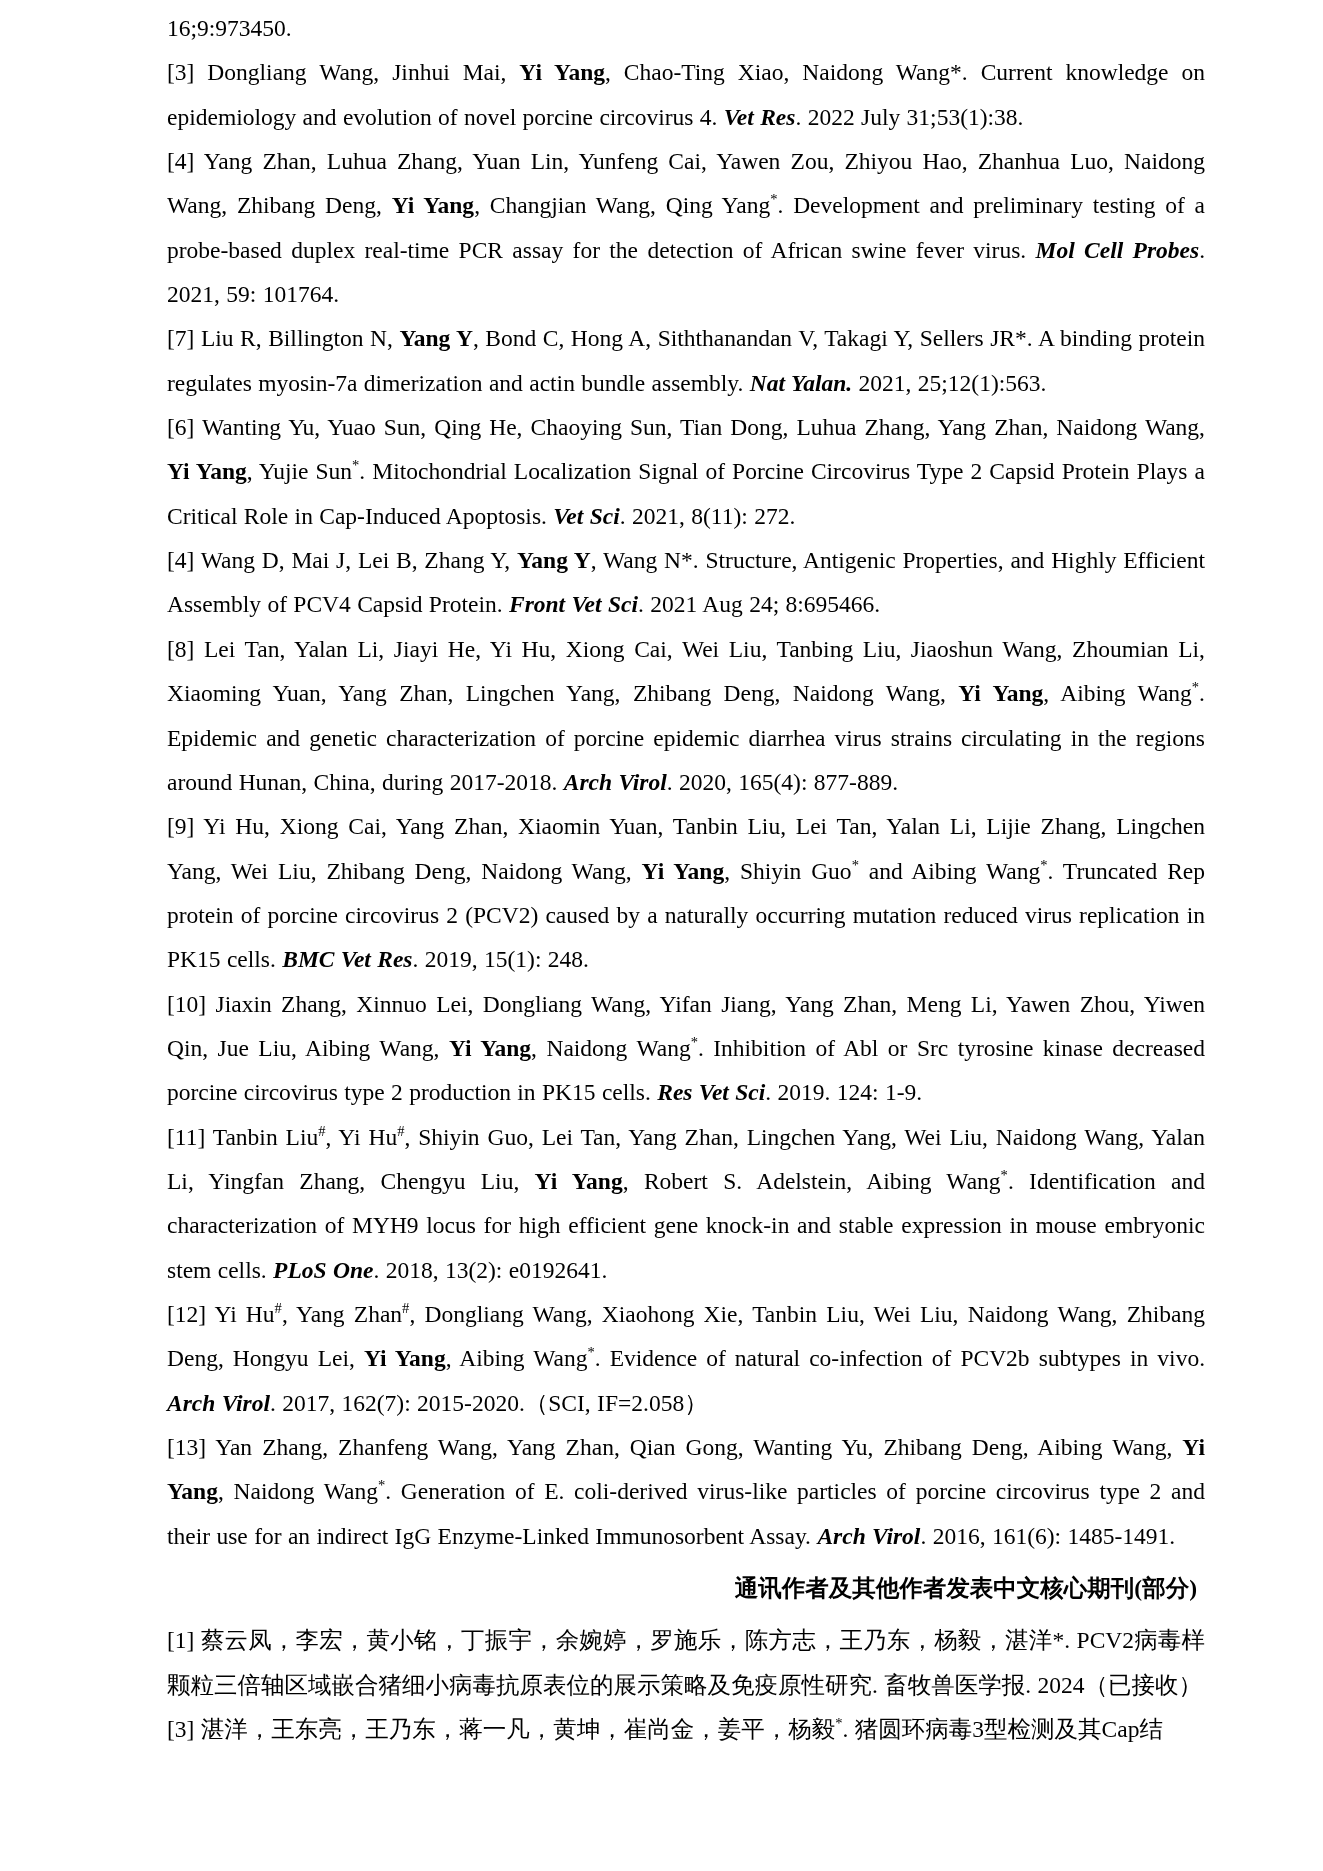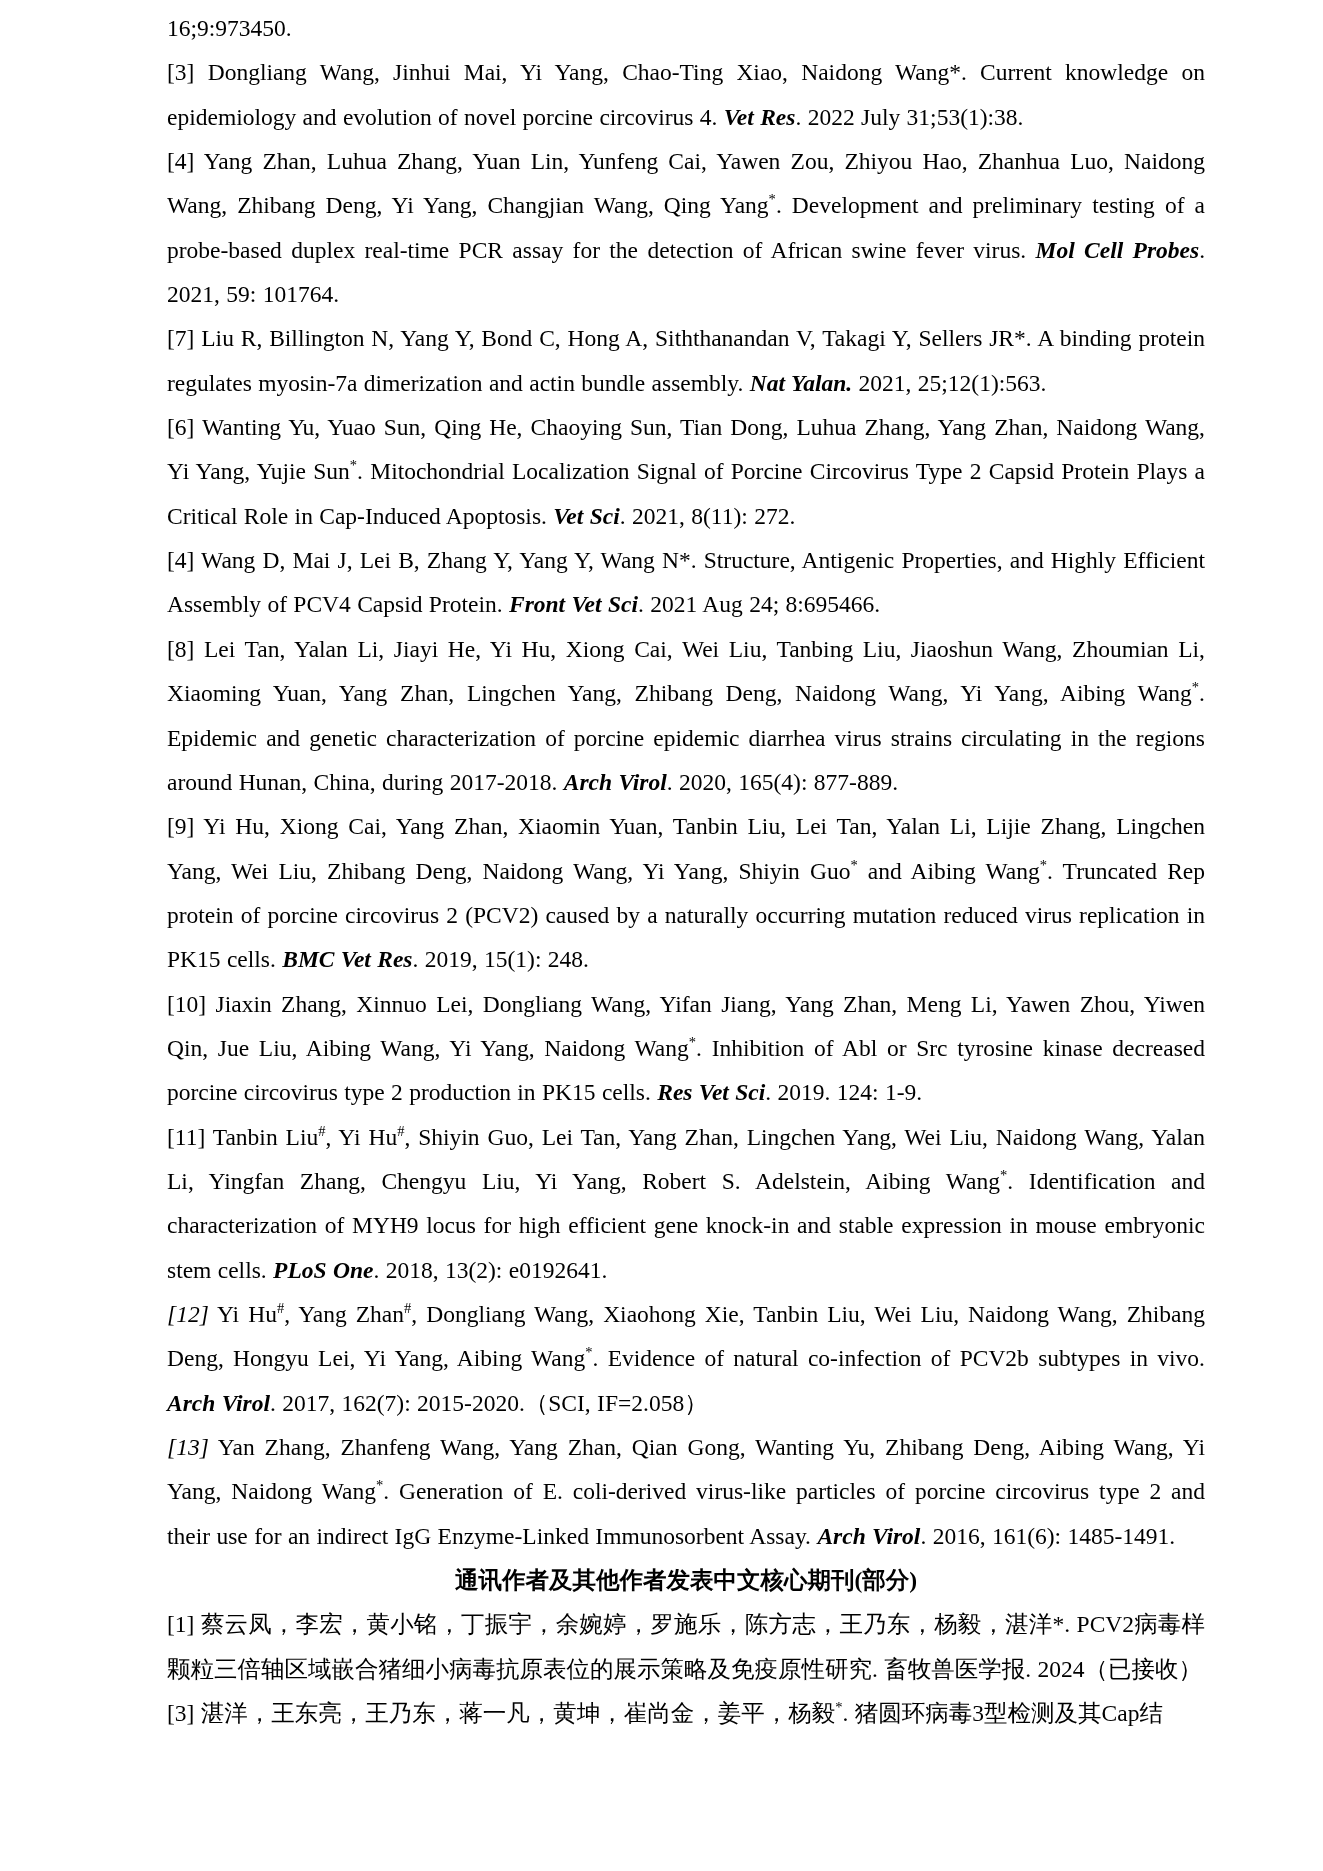--- a/index.html
+++ b/index.html
@@ -24,34 +24,34 @@
   p.line, p.ref {
     margin: 0;
     font-size: 23.5px;
     line-height: 44.35px;
     text-align: justify;
     word-spacing: 0.5px;
   }
   p.intro {
     text-align: left;
   }
-  .seg-b  { font-weight: normal; }
-  .seg-i  { font-style: italic; }
+  .seg-b  { font-weight: bold; }
+  .seg-i  { }
   .seg-bi { font-weight: bold; font-style: italic; }
   sup.seg-sup {
     font-size: 0.62em;
     line-height: 0;
     vertical-align: super;
   }
   h2.cn-heading {
-    margin: 0;
+    margin: 8px;
     font-size: 23.5px;
     line-height: 44.35px;
     font-weight: bold;
-    text-align: center;
+    text-align: right;
     font-family: "Liberation Serif", "DejaVu Serif", serif;
   }
 </style>
 </head>
 <body>
 
 <div class="page">
   <p class="line intro">16;9:973450.</p>
 
   <div>

